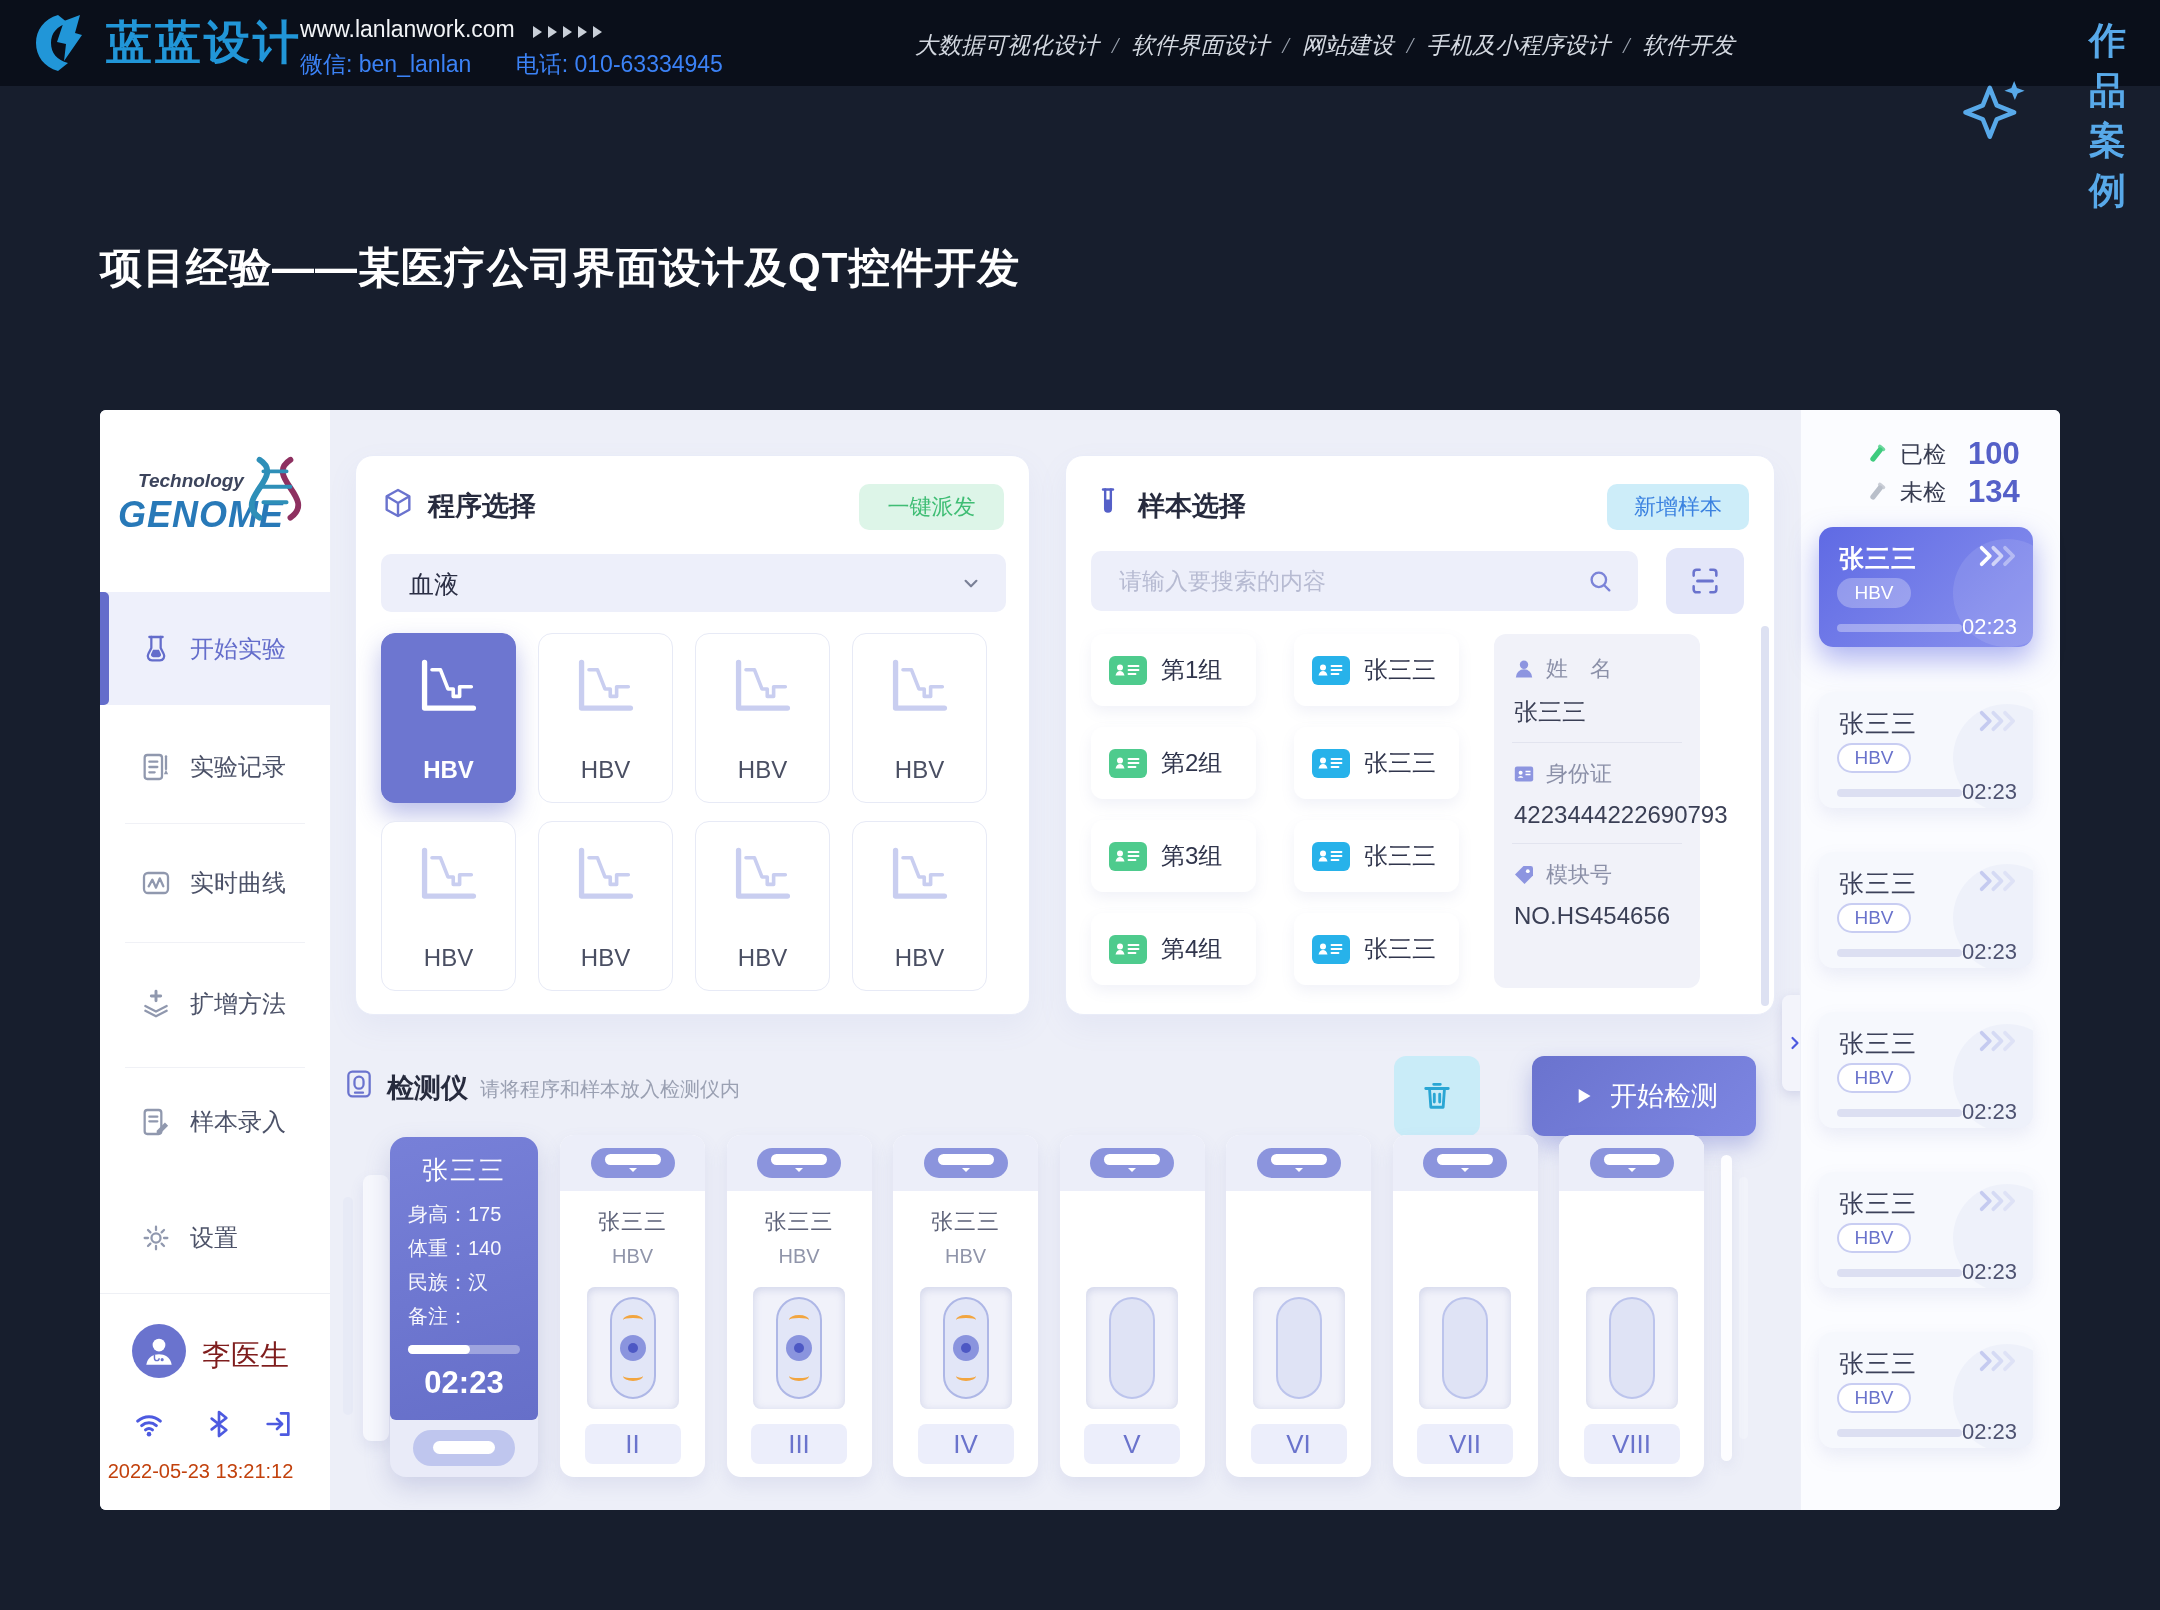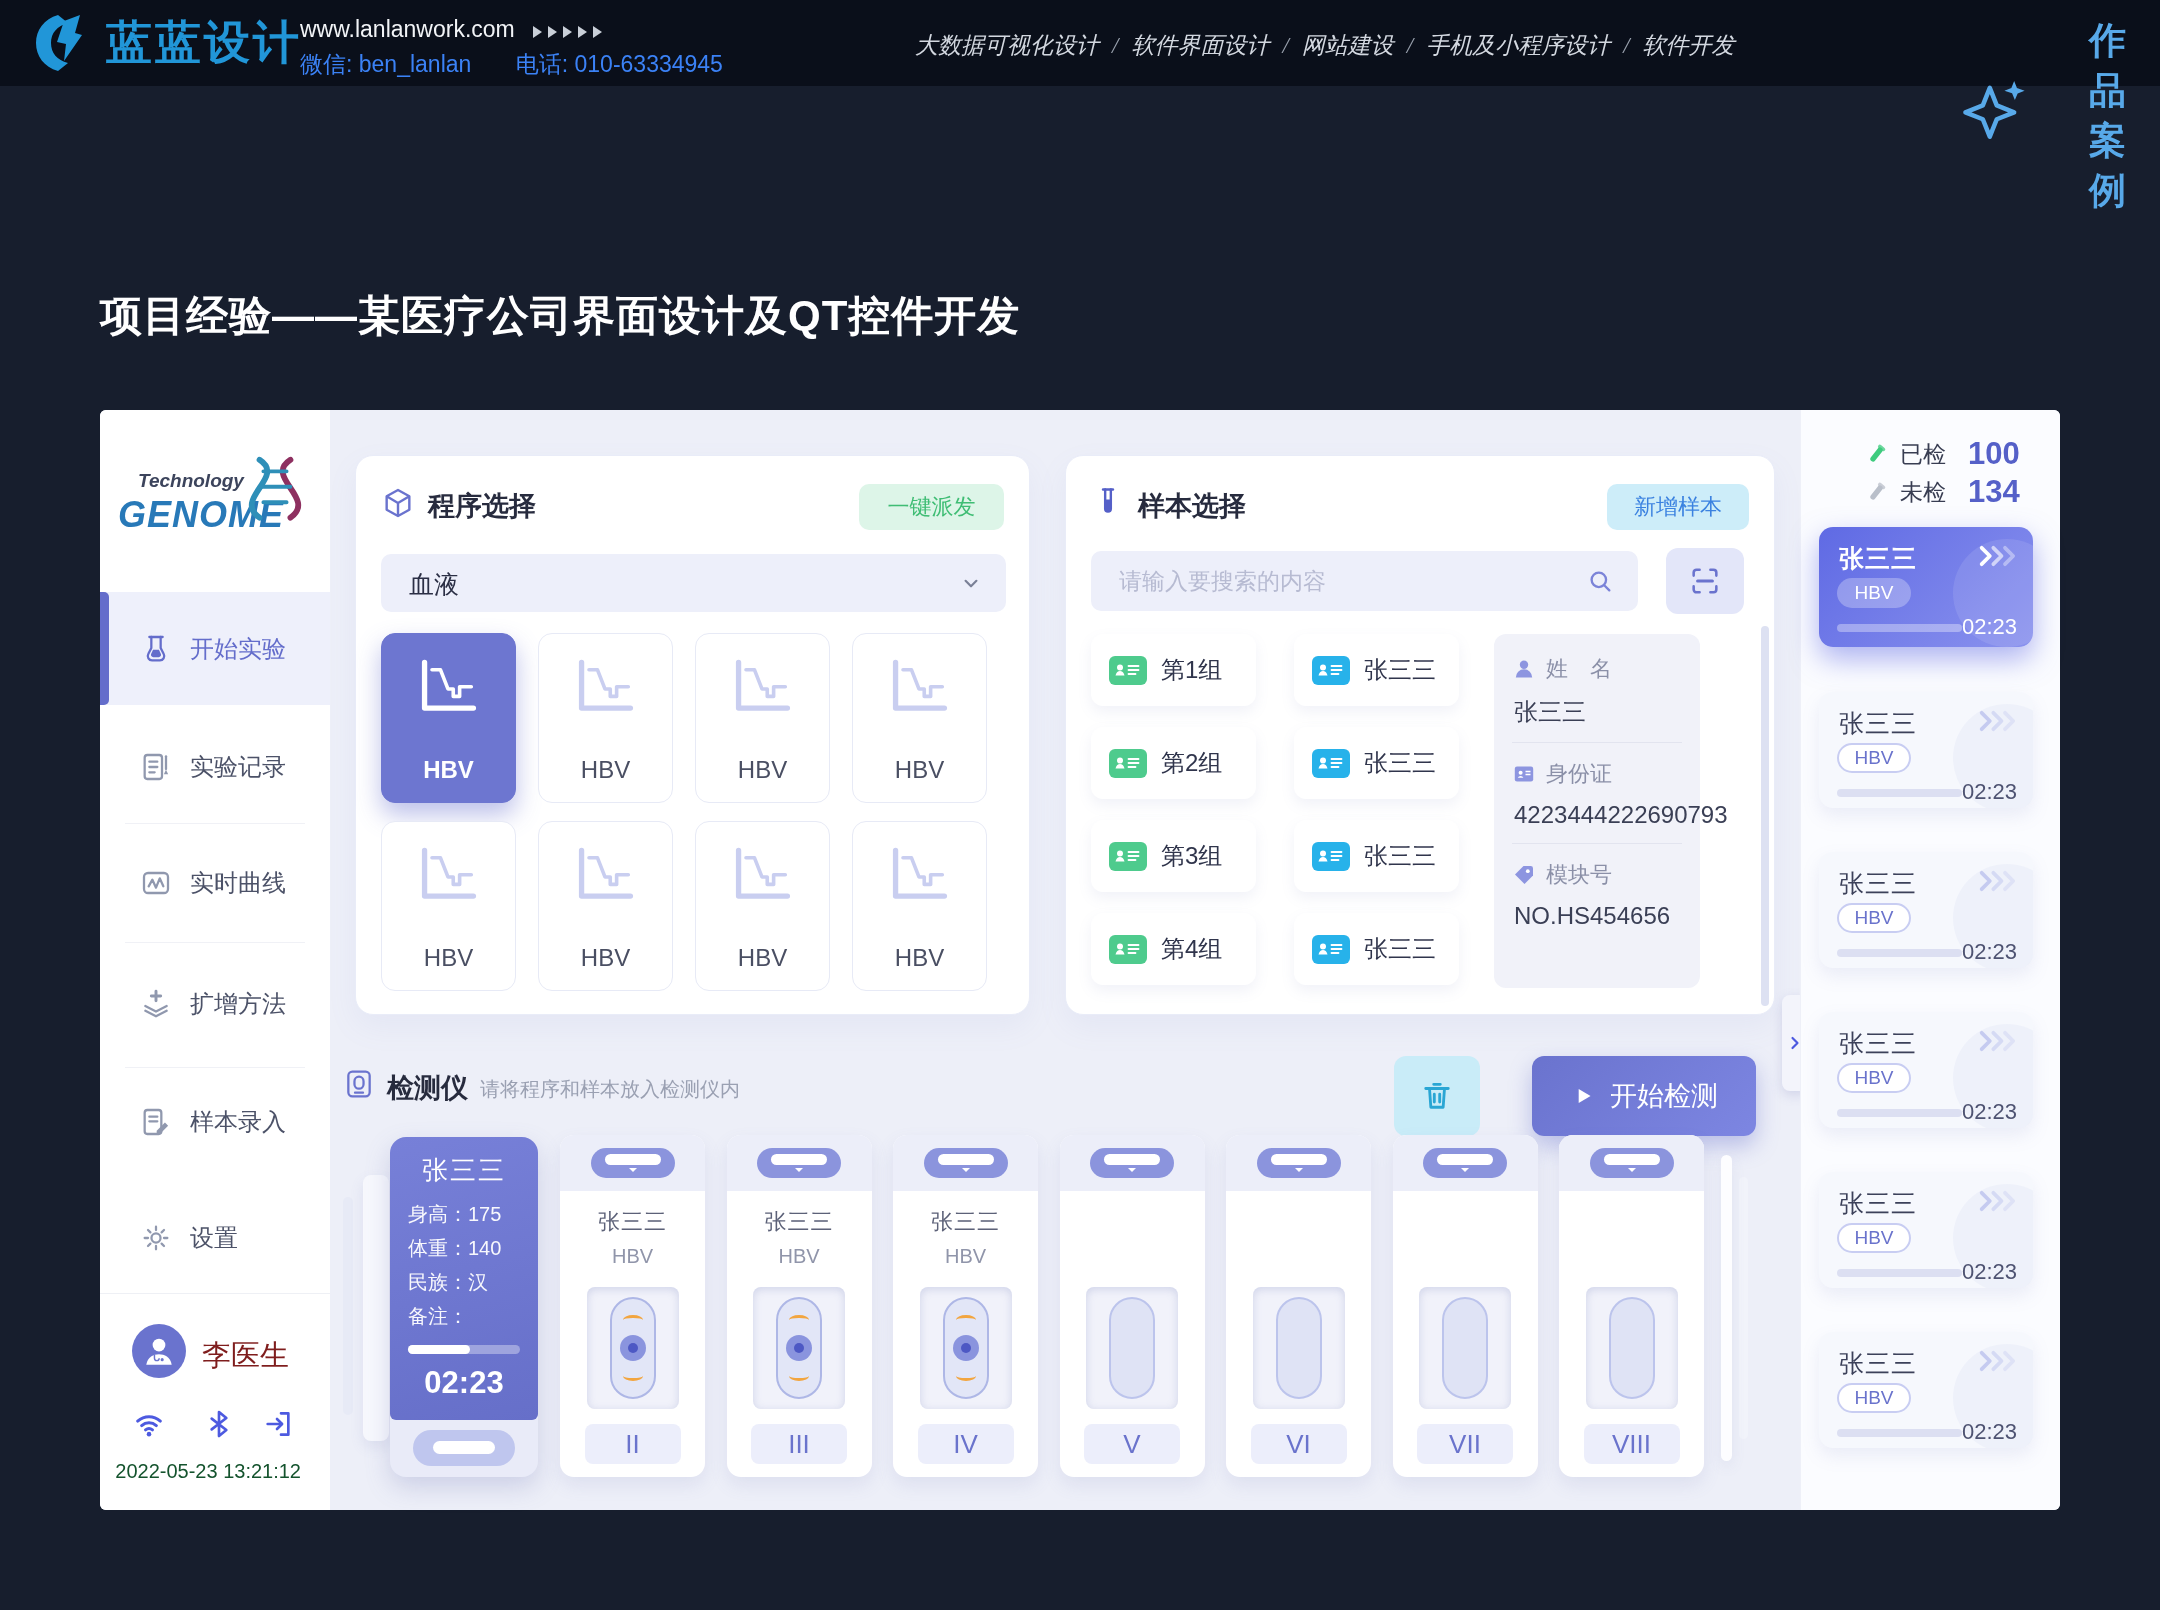--- a/index.html
+++ b/index.html
@@ -19,21 +19,21 @@
   .fwd-arrows { display:flex; gap:6px; margin-left:18px; margin-top:4px; }
   .fwd-arrows i { width:0; height:0; border-left:9px solid #c9cfd8; border-top:6px solid transparent; border-bottom:6px solid transparent; }
   .contact-line { position:absolute; left:300px; top:49px; font-size:23px; color:#3b82f6; }
   .contact-line .sp { display:inline-block; width:38px; }
   .top-nav { position:absolute; left:915px; top:30px; font-size:23px; color:#d3d8e0; font-style:italic; font-family:"Liberation Serif", serif; white-space:nowrap; }
   .top-nav .sep { margin:0 13px; color:#9aa2ae; }
   .portfolio { position:absolute; right:32px; top:16px; display:flex; align-items:center; gap:24px; color:#58a9e9; cursor:pointer;text-align:right; }
   .portfolio .pf-label { font-size:37px; font-weight:bold; letter-spacing:2px; }
 
   
-  .page-title { position:absolute; left:100px; top:240px; font-size:42px; font-weight:bold; color:#ffffff; letter-spacing:1px;margin-top:48px; }
+  .page-title { position:absolute; left:100px; top:240px; font-size:42px; font-weight:bold; color:#ffffff; letter-spacing:1px; }
 
   
   .app { position:absolute; left:100px; top:410px; width:1960px; height:1100px; background:#edeff8; border-radius:6px; }
 
   
   .sidebar { position:absolute; left:0; top:0; width:230px; height:1100px; background:#ffffff; border-radius:6px 0 0 6px; }
   .side-logo { position:absolute; left:0; top:42px; width:230px; height:110px; }
   .side-logo .tech { position:absolute; left:38px; top:18px; font-style:italic; font-size:19px; font-weight:bold; color:#3c445c; }
   .side-logo .genome { position:absolute; left:18px; top:42px; font-style:italic; font-size:36px; font-weight:bold; color:#2879b8; letter-spacing:1px; }
   .side-logo .dna { position:absolute; right:26px; top:0; width:58px; height:86px; }
@@ -47,21 +47,21 @@
   .menu-div { position:absolute; left:25px; width:180px; height:1px; background:#f0f1f6; }
   .menu-div.full { left:0; width:230px; background:#eef0f5; }
   .user-row { position:absolute; left:0; top:912px; width:230px; height:64px; cursor:pointer; }
   .user-row .avatar { position:absolute; left:32px; top:2px; width:54px; height:54px; border-radius:50%; background:#6a73ce; display:flex; align-items:center; justify-content:center; }
   .user-row .avatar svg { width:40px; height:40px; }
   .user-row .uname { position:absolute; left:102px; top:14px; font-size:29px; color:#7f1d1d; }
   .conn-icons { position:absolute; left:0; top:998px; width:230px; height:34px; color:#4d5ae0; }
   .conn-icons span { position:absolute; top:0; width:32px; height:32px; cursor:pointer; }
   .conn-icons svg { width:32px; height:32px; }
   .ci-wifi { left:33px; } .ci-bt { left:103px; } .ci-out { left:163px; }
-  .timestamp { position:absolute; left:0; top:1050px; width:201px; text-align:right; font-size:20px; color:#14532d; }
+  .timestamp { position:absolute; left:0; top:1050px; width:201px; text-align:center; font-size:20px; color:#c2410c; }
 
   
   .panel { position:absolute; top:45px; height:560px; background:#ffffff; border:1px solid #e9ecf8; border-radius:18px; box-shadow:0 12px 30px rgba(125,135,200,.08); }
   .panel-program { left:255px; width:675px; }
   .panel-sample  { left:965px; width:710px; }
   .ph-icon { position:absolute; left:25px; top:30px; width:34px; height:34px; color:#6a73ce; }
   .ph-icon svg { width:34px; height:34px; }
   .ph-title { position:absolute; left:72px; top:32px; font-size:27px; font-weight:bold; color:#272b3e; }
   .pill-btn { position:absolute; top:28px; height:46px; border-radius:10px; border:none; font-size:22px; display:flex; align-items:center; justify-content:center; cursor:pointer; font-family:"Liberation Sans",sans-serif; }
   .btn-dispatch { right:25px; width:145px; background:#ddf5e8; color:#3fbd74; }

